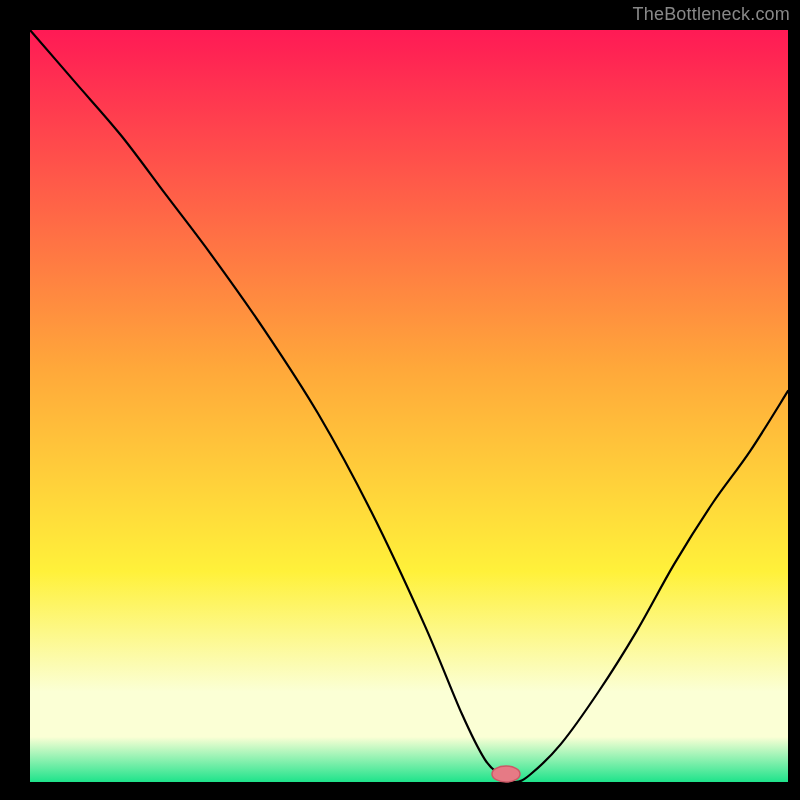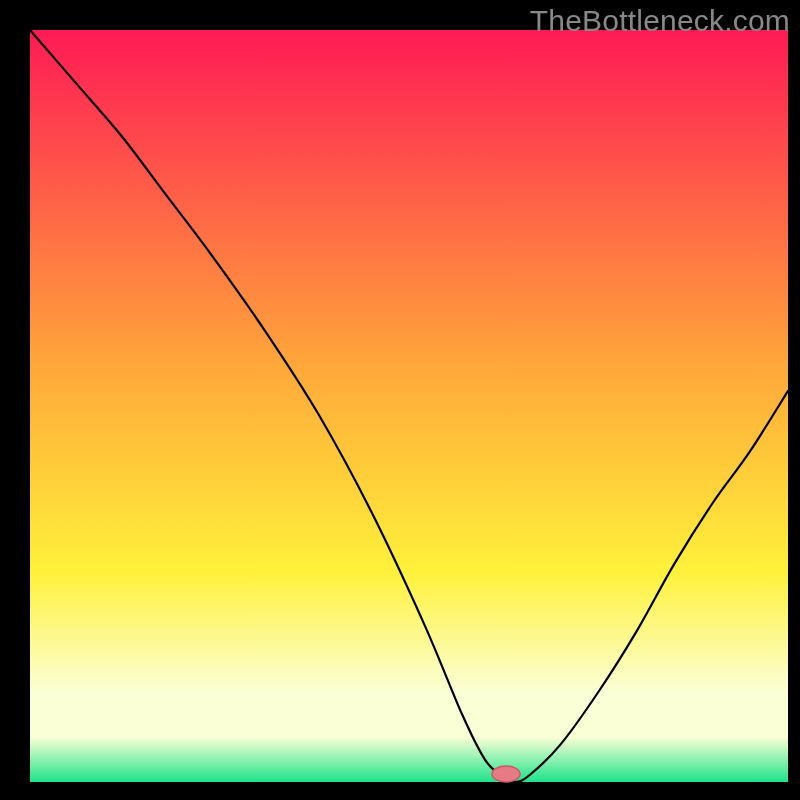--- a/index.html
+++ b/index.html
@@ -15,21 +15,21 @@
     width: 800px;
     height: 800px;
     background: #000;
   }
   .watermark {
     position: absolute;
     top: 4px;
     right: 10px;
     color: #888;
     font-family: Arial, Helvetica, sans-serif;
-    font-size: 30px;
+    font-size: 18px;
     font-weight: 400;
     letter-spacing: 0.2px;
     z-index: 10;
   }
   svg.plot {
     position: absolute;
     left: 0;
     top: 0;
   }
 </style>

